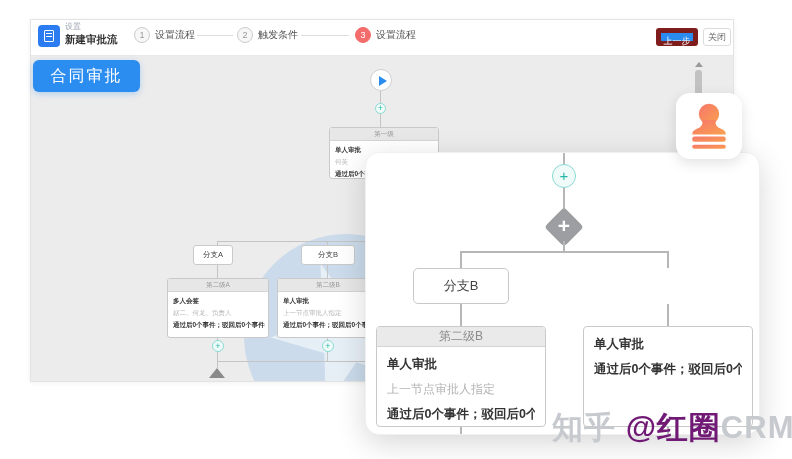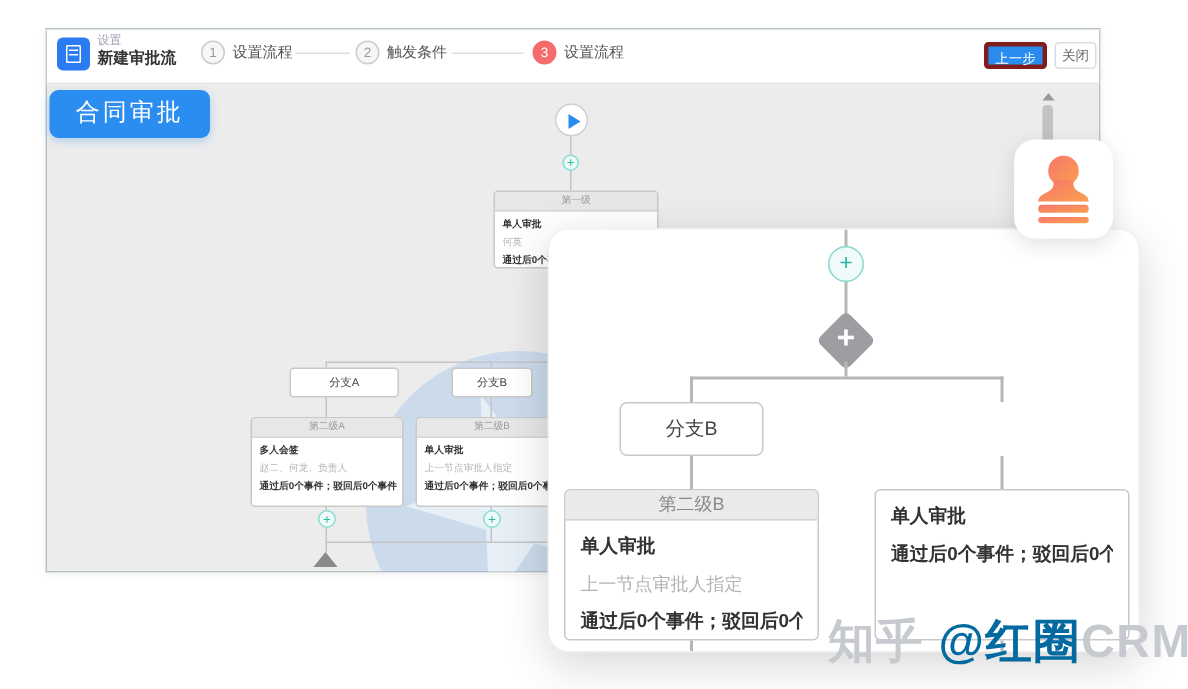--- a/index.html
+++ b/index.html
@@ -1,36 +1,36 @@
 <!DOCTYPE html>
 <html><head>
 <meta charset="utf-8">
 <style>
   * { margin:0; padding:0; box-sizing:border-box; }
   html,body { width:792px; height:459px; background:#fff; font-family:"Liberation Sans","DejaVu Sans",sans-serif; }
   .stage { position:relative; width:792px; height:459px; overflow:hidden; background:#fff; }
 
   
-  .window { position:absolute; left:30px; top:19px; width:704px; height:363px; background:#0c4a6e; border:1px solid #e3e3e3; box-shadow:0 1px 5px rgba(0,0,0,.06); }
+  .window { position:absolute; left:30px; top:19px; width:704px; height:363px; background:#0ea5e9; border:1px solid #e3e3e3; box-shadow:0 1px 5px rgba(0,0,0,.06); }
   .win-header { position:relative; height:36px; background:#fff; border-bottom:1px solid #e8e8e8; }
   .app-icon { position:absolute; left:7px; top:5px; width:22px; height:22px; background:#2b7cf0; border-radius:4px; }
   .app-icon .doc { position:absolute; left:6px; top:5px; width:10px; height:12px; border:1px solid #fff; border-radius:1px; }
   .app-icon .doc i { display:block; height:1px; background:#fff; margin:2px 1px 0 1px; }
   .titles { position:absolute; left:34px; top:3px; line-height:1; }
   .subtitle { font-size:8px; color:#9aa3b0; margin-bottom:3px; }
   .title { font-size:10.5px; color:#333; font-weight:bold; }
 
   .step { position:absolute; top:7px; height:16px; display:flex; align-items:center; }
   .step-circle { width:16px; height:16px; border-radius:50%; background:#f7f7f7; border:1px solid #ccc; color:#999; font-size:9px; line-height:14px; text-align:center; flex:0 0 16px; }
   .step.active .step-circle { background:#f56c6c; border-color:#f56c6c; color:#fff; }
   .step-label { font-size:10px; color:#555; margin-left:5px; white-space:nowrap; }
   .step-line { position:absolute; top:15px; height:1px; background:#ddd; }
 
   .btn { position:absolute; top:8px; height:18px; font-size:9px; border-radius:3px; text-align:center; line-height:17px; cursor:pointer; }
-  .btn-primary { left:625px; width:42px; background:#2b8cf0; color:#fff; border:3px solid #7f1d1d; }
+  .btn-primary { left:625px; width:42px; background:#2b8cf0; color:#fff; border:5px solid #7f1d1d; }
   .btn-default { left:672px; width:28px; background:#fff; color:#666; border:1px solid #dcdcdc; }
 
   
   .canvas { position:relative; width:702px; height:325px; background:#ececec; overflow:hidden; }
   .hline,.vline { position:absolute; background:#c4c4c4; z-index:1; }
   .hline { height:1px; } .vline { width:1px; }
 
   .logo-wm { position:absolute; left:213px; top:178px; width:204px; height:204px; border-radius:50%; background:rgba(125,178,232,.30); z-index:0; }
   .logo-wm .star { position:absolute; left:27px; top:25px; width:150px; height:150px; background:rgba(255,255,255,.55); transform:rotate(-20deg);
       clip-path:polygon(50% 0%,61% 35%,98% 35%,68% 57%,79% 91%,50% 70%,21% 91%,32% 57%,2% 35%,39% 35%); }
@@ -70,21 +70,21 @@
   .o-card .row { font-size:12px; line-height:25px; height:25px; white-space:nowrap; overflow:hidden; }
   .o-card .row.b { color:#333; font-weight:bold; font-size:12.5px; }
   .o-card .row.g { color:#b3b3b3; }
 
   
   .stamp-card { position:absolute; left:676px; top:93px; width:66px; height:66px; background:#fff; border-radius:14px; box-shadow:0 4px 14px rgba(0,0,0,.12); z-index:20; display:flex; align-items:center; justify-content:center; }
 
   
   .wm-text { position:absolute; left:552px; top:407px; z-index:30; font-size:31px; font-weight:bold; letter-spacing:1px; white-space:nowrap; }
   .wm-text .grey { color:#c6c9ce; }
-  .wm-text .red { color:#0369a1;margin-top:32px; }
+  .wm-text .red { color:#701a75;margin-top:32px; }
 </style>
 </head>
 <body>
 
 <div class="stage">
 
   <div class="window">
 
     <div class="win-header">
       <div class="app-icon">
@@ -136,21 +136,21 @@
           <div class="row g">何英</div>
           <div class="row b">通过后0个事件；驳回后0个事件</div>
         </div>
       </div>
 
       <div class="vline" style="left:349px;top:123px;height:62px;"></div>
       <div class="hline" style="left:186px;top:185px;width:234px;"></div>
       <div class="vline" style="left:186px;top:185px;height:4px;"></div>
       <div class="vline" style="left:296px;top:185px;height:4px;"></div>
 
-      <div class="branch-box" style="left:162px;top:189px;width:73px;height:20px;line-height:18px;">分支A</div>
+      <div class="branch-box" style="left:162px;top:189px;width:40px;height:20px;line-height:18px;">分支A</div>
       <div class="branch-box" style="left:270px;top:189px;width:54px;height:20px;line-height:18px;">分支B</div>
 
       <div class="vline" style="left:186px;top:209px;height:13px;"></div>
       <div class="vline" style="left:296px;top:209px;height:13px;"></div>
 
       <div class="bg-card" style="left:136px;top:222px;width:102px;height:60px;">
         <div class="hd">第二级A</div>
         <div class="bd">
           <div class="row b">多人会签</div>
           <div class="row g">赵二、何龙、负责人</div>

